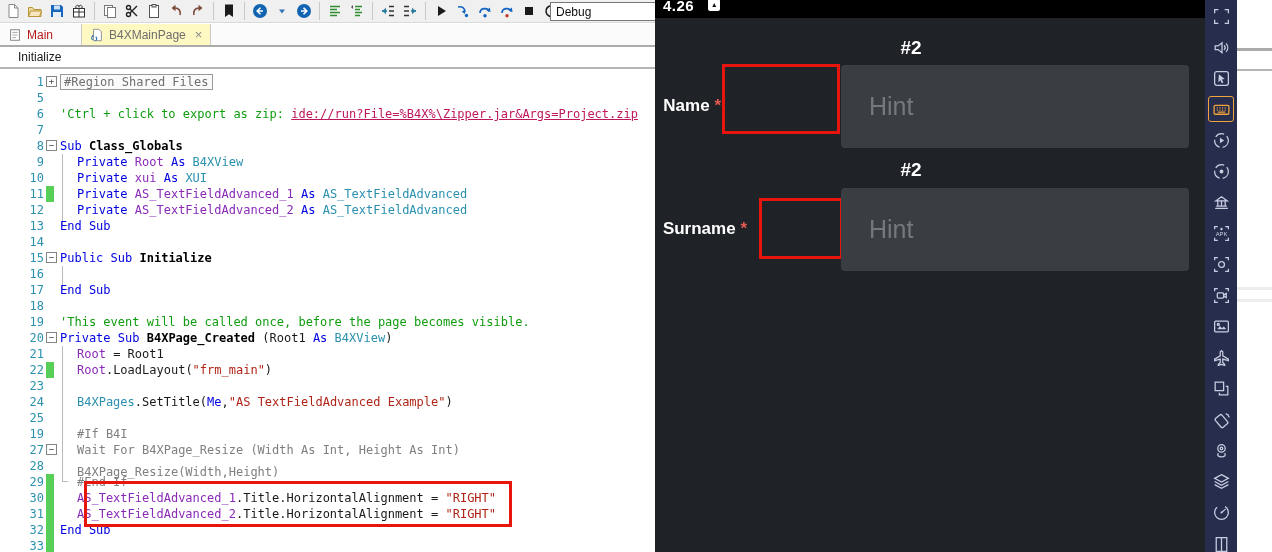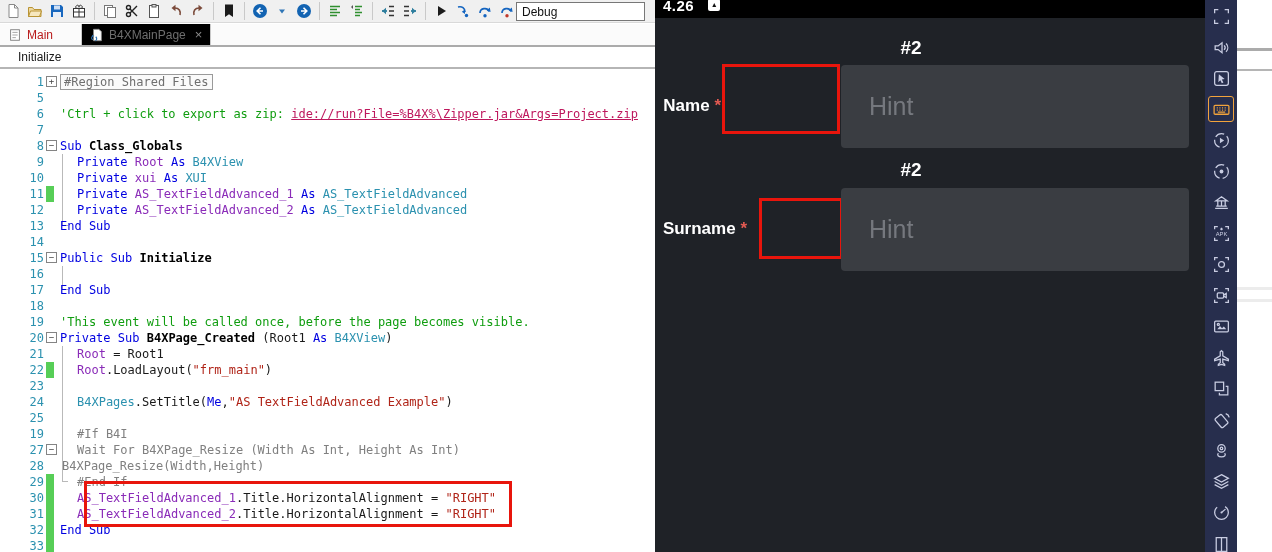--- a/index.html
+++ b/index.html
@@ -7,31 +7,31 @@
               font-family:"Liberation Sans", sans-serif; }
   #stage { position:relative; width:1272px; height:552px; background:#fff; }
 
   
   .toolbar { position:absolute; left:0; top:0; width:1272px; height:23px;
              background:#f0f0f0; border-bottom:1px solid #d9d9d9;
              display:flex; align-items:center; padding-left:2px; }
   .tb-btn { width:22px; height:21px; display:flex; align-items:center; justify-content:center; }
   .tb-btn svg { width:16px; height:16px; }
   .tb-sep { width:1px; height:18px; background:#c9c9c9; margin:0 4px; }
-  .debug-box { position:absolute; left:516px; top:2px; width:129px; height:19px;
+  .debug-box { position:absolute; left:550px; top:2px; width:129px; height:19px;
                background:#fff; border:1px solid #777; font-size:12px; color:#111;
                display:flex; align-items:center; padding-left:5px; overflow:hidden; }
 
   
   .tabbar { position:absolute; left:0; top:24px; width:1272px; height:24px;
             background:#fbfbfb; border-bottom:3px solid #ababab; display:flex; align-items:stretch; }
   .tab { display:flex; align-items:center; gap:5px; padding:0 8px; font-size:12px; }
   .tab svg { width:14px; height:14px; }
   .tab-main { color:#b91c1c; }
-  .tab-active { background:#000000; border-left:1px solid #c9c9c9; border-right:1px solid #c9c9c9;
+  .tab-active { background:#fef9c3; border-left:1px solid #c9c9c9; border-right:1px solid #c9c9c9;
                 color:#6e6e6e; margin-left:20px; }
   .tab-close { color:#8a8a8a; font-size:13px; margin-left:4px; }
 
   
   .navbar { position:absolute; left:0; top:47px; width:1272px; height:22px; background:#fff;
             border-bottom:2px solid #b5b5b5; display:flex; align-items:center; }
   .navbar .subname { font-size:12px; color:#1a1a1a; padding-left:18px; }
 
   
   .editor { position:absolute; left:0; top:70px; width:655px; height:482px; background:#fff;
@@ -287,21 +287,21 @@
       <div class="cl" style="top: 228px;"><span class="ln">18</span><div class="ct" style="left: 60px;"></div></div>
       <div class="cl" style="top: 244px;"><span class="ln">19</span><div class="ct" style="left: 60px;"><span class="c-com">'This event will be called once, before the page becomes visible.</span></div></div>
       <div class="cl" style="top: 260px;"><span class="ln">20</span><div class="fold">−</div><div class="ct" style="left: 60px;"><span class="c-kw">Private Sub </span><span class="c-sub">B4XPage_Created </span><span class="c-pl">(Root1 </span><span class="c-kw">As </span><span class="c-typ">B4XView</span><span class="c-pl">)</span></div></div>
       <div class="cl" style="top: 276px;"><span class="ln">21</span><div class="ct" style="left: 77px;"><span class="c-var">Root </span><span class="c-pl">= Root1</span></div></div>
       <div class="cl" style="top: 292px;"><span class="ln">22</span><div class="chg"></div><div class="ct" style="left: 77px;"><span class="c-var">Root</span><span class="c-pl">.LoadLayout(</span><span class="c-str">"frm_main"</span><span class="c-pl">)</span></div></div>
       <div class="cl" style="top: 308px;"><span class="ln">23</span><div class="ct" style="left: 60px;"></div></div>
       <div class="cl" style="top: 324px;"><span class="ln">24</span><div class="ct" style="left: 77px;"><span class="c-typ">B4XPages</span><span class="c-pl">.SetTitle(</span><span class="c-kw">Me</span><span class="c-pl">,</span><span class="c-str">"AS TextFieldAdvanced Example"</span><span class="c-pl">)</span></div></div>
       <div class="cl" style="top: 340px;"><span class="ln">25</span><div class="ct" style="left: 60px;"></div></div>
       <div class="cl" style="top: 356px;"><span class="ln">19</span><div class="ct" style="left: 77px;"><span class="c-gr">#If B4I</span></div></div>
       <div class="cl" style="top: 372px;"><span class="ln">27</span><div class="fold">−</div><div class="ct" style="left: 77px;"><span class="c-gr">Wait For B4XPage_Resize (Width As Int, Height As Int)</span></div></div>
-      <div class="cl" style="top: 388px;"><span class="ln">28</span><div class="ct" style="left: 62px;"><span class="c-gr">B4XPage_Resize(Width,Height)</span></div></div>
+      <div class="cl" style="top: 388px;"><span class="ln">28</span><div class="ct" style="left: 77px; margin-top: 6px;"><span class="c-gr">B4XPage_Resize(Width,Height)</span></div></div>
       <div class="cl" style="top: 404px;"><span class="ln">29</span><div class="chg"></div><div class="ct" style="left: 77px;"><span class="c-gr">#End If</span></div></div>
       <div class="cl" style="top: 420px;"><span class="ln">30</span><div class="chg"></div><div class="ct" style="left: 77px;"><span class="c-var">AS_TextFieldAdvanced_1</span><span class="c-pl">.Title.HorizontalAlignment = </span><span class="c-str">"RIGHT"</span></div></div>
       <div class="cl" style="top: 436px;"><span class="ln">31</span><div class="chg"></div><div class="ct" style="left: 77px;"><span class="c-var">AS_TextFieldAdvanced_2</span><span class="c-pl">.Title.HorizontalAlignment = </span><span class="c-str">"RIGHT"</span></div></div>
       <div class="cl" style="top: 452px;"><span class="ln">32</span><div class="chg"></div><div class="ct" style="left: 60px;"><span class="c-kw">End Sub</span></div></div>
       <div class="cl" style="top: 468px;"><span class="ln">33</span><div class="chg"></div><div class="ct" style="left: 60px;"></div></div>
       <div class="code-annot"></div>
     </div>
 
   <div class="phone">
     <div class="statusbar">

